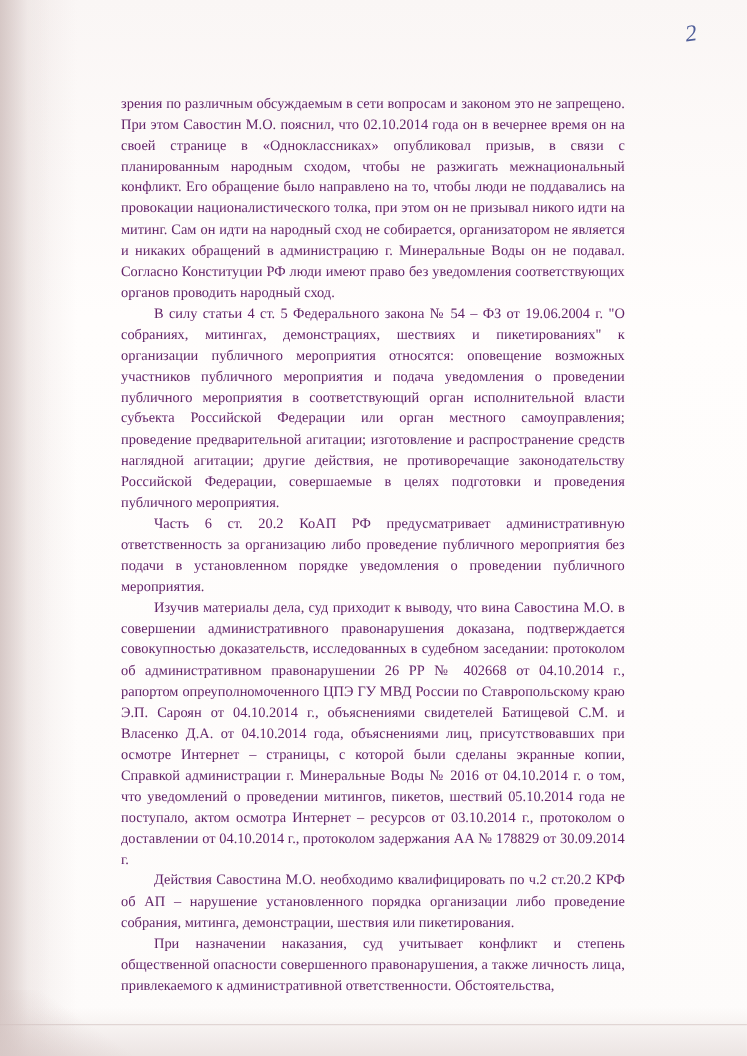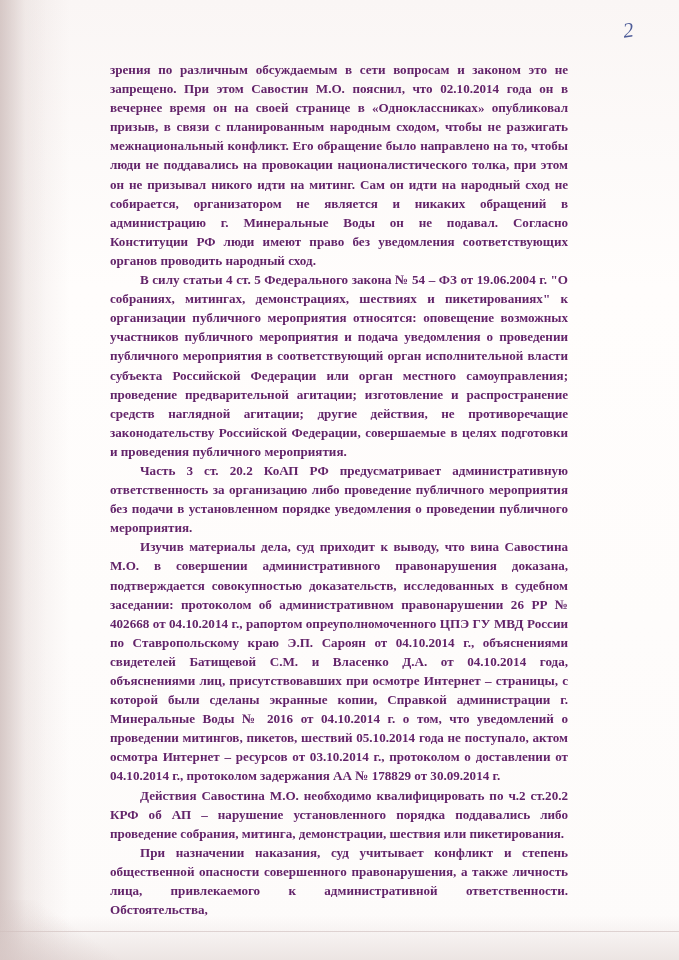--- a/index.html
+++ b/index.html
@@ -75,28 +75,27 @@
     font-size: 21px;
     color: #3d4d8f;
     font-style: italic;
     transform: rotate(-8deg);
     opacity: 0.9;
   }
 
   .body-text {
     position: absolute;
     left: 110px;
-    top: 60px;
+    top: 84px;
     width: 458px;
     color: #5b2f6b;
     font-size: 13.1px;
     line-height: 19.1px;
     text-align: justify;
     text-justify: inter-word;
-    font-weight: bold;
   }
   .body-text p {
     margin: 0 0 0 0;
     text-indent: 30px;
     text-align: justify;
     color: #63246a;
   }
   .body-text p.no-indent {
     text-indent: 0;
   }
@@ -111,23 +110,23 @@
 <div class="page">
 
   <div class="paper-tint"></div>
   <div class="left-margin-shadow"></div>
 
   <div class="page-number">2</div>
 
   <div class="body-text">
     <p class="no-indent ink">зрения по различным обсуждаемым в сети вопросам и законом это не запрещено. При этом Савостин М.О. пояснил, что 02.10.2014 года он в вечернее время он на своей странице в «Одноклассниках» опубликовал призыв, в связи с планированным народным сходом, чтобы не разжигать межнациональный конфликт. Его обращение было направлено на то, чтобы люди не поддавались на провокации националистического толка, при этом он не призывал никого идти на митинг. Сам он идти на народный сход не собирается, организатором не является и никаких обращений в администрацию г. Минеральные Воды он не подавал. Согласно Конституции РФ люди имеют право без уведомления соответствующих органов проводить народный сход.</p>
     <p class="ink">В силу статьи 4 ст. 5 Федерального закона № 54 – ФЗ от 19.06.2004 г. "О собраниях, митингах, демонстрациях, шествиях и пикетированиях" к организации публичного мероприятия относятся: оповещение возможных участников публичного мероприятия и подача уведомления о проведении публичного мероприятия в соответствующий орган исполнительной власти субъекта Российской Федерации или орган местного самоуправления; проведение предварительной агитации; изготовление и распространение средств наглядной агитации; другие действия, не противоречащие законодательству Российской Федерации, совершаемые в целях подготовки и проведения публичного мероприятия.</p>
-    <p class="ink">Часть 3 ст. 20.2 КоАП РФ предусматривает административную ответственность за организацию либо проведение публичного мероприятия без подачи в установленном порядке уведомления о проведении публичного мероприятия.</p>
+    <p class="ink">Часть 6 ст. 20.2 КоАП РФ предусматривает административную ответственность за организацию либо проведение публичного мероприятия без подачи в установленном порядке уведомления о проведении публичного мероприятия.</p>
     <p class="ink">Изучив материалы дела, суд приходит к выводу, что вина Савостина М.О. в совершении административного правонарушения доказана, подтверждается совокупностью доказательств, исследованных в судебном заседании: протоколом об административном правонарушении 26 РР № 402668 от 04.10.2014 г., рапортом опреуполномоченного ЦПЭ ГУ МВД России по Ставропольскому краю Э.П. Сароян от 04.10.2014 г., объяснениями свидетелей Батищевой С.М. и Власенко Д.А. от 04.10.2014 года, объяснениями лиц, присутствовавших при осмотре Интернет – страницы, с которой были сделаны экранные копии, Справкой администрации г. Минеральные Воды № 2016 от 04.10.2014 г. о том, что уведомлений о проведении митингов, пикетов, шествий 05.10.2014 года не поступало, актом осмотра Интернет – ресурсов от 03.10.2014 г., протоколом о доставлении от 04.10.2014 г., протоколом задержания АА № 178829 от 30.09.2014 г.</p>
-    <p class="ink">Действия Савостина М.О. необходимо квалифицировать по ч.2 ст.20.2 КРФ об АП – нарушение установленного порядка поддавались либо проведение собрания, митинга, демонстрации, шествия или пикетирования.</p>
+    <p class="ink">Действия Савостина М.О. необходимо квалифицировать по ч.2 ст.20.2 КРФ об АП – нарушение установленного порядка организации либо проведение собрания, митинга, демонстрации, шествия или пикетирования.</p>
     <p class="ink">При назначении наказания, суд учитывает конфликт и степень общественной опасности совершенного правонарушения, а также личность лица, привлекаемого к административной ответственности. Обстоятельства,</p>
   </div>
 
   <div class="fold-line"></div>
   <div class="bottom-fold"></div>
   <div class="corner-crease"></div>
 
 </div>
 
 </body></html>

